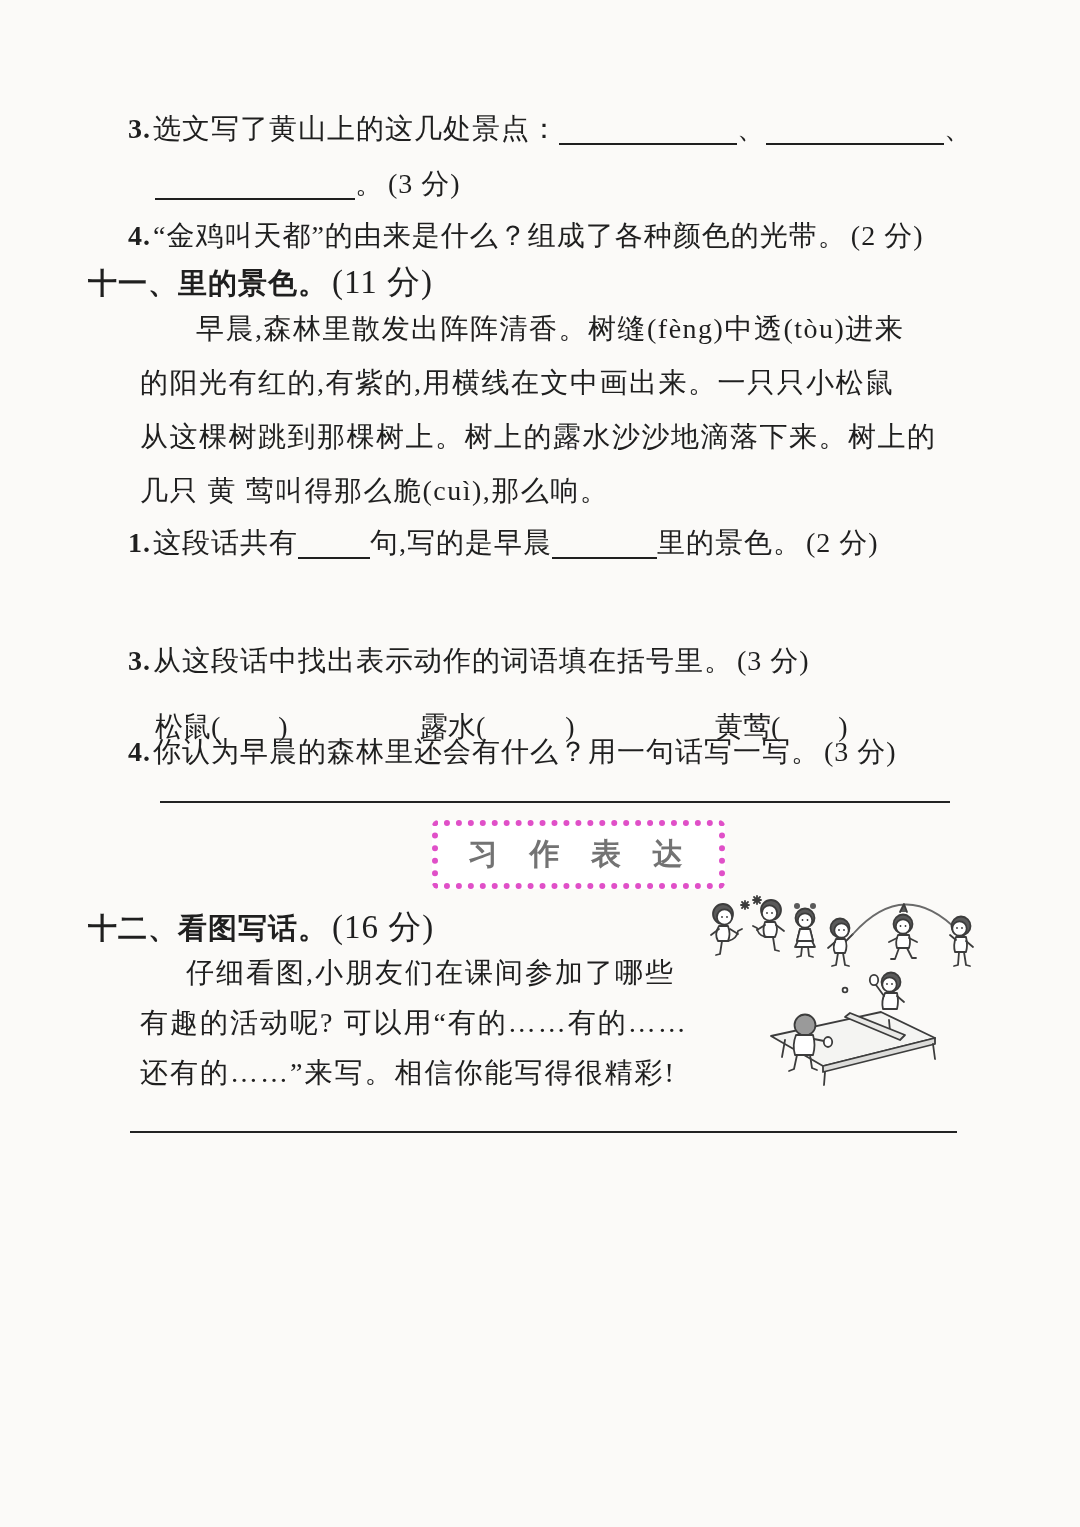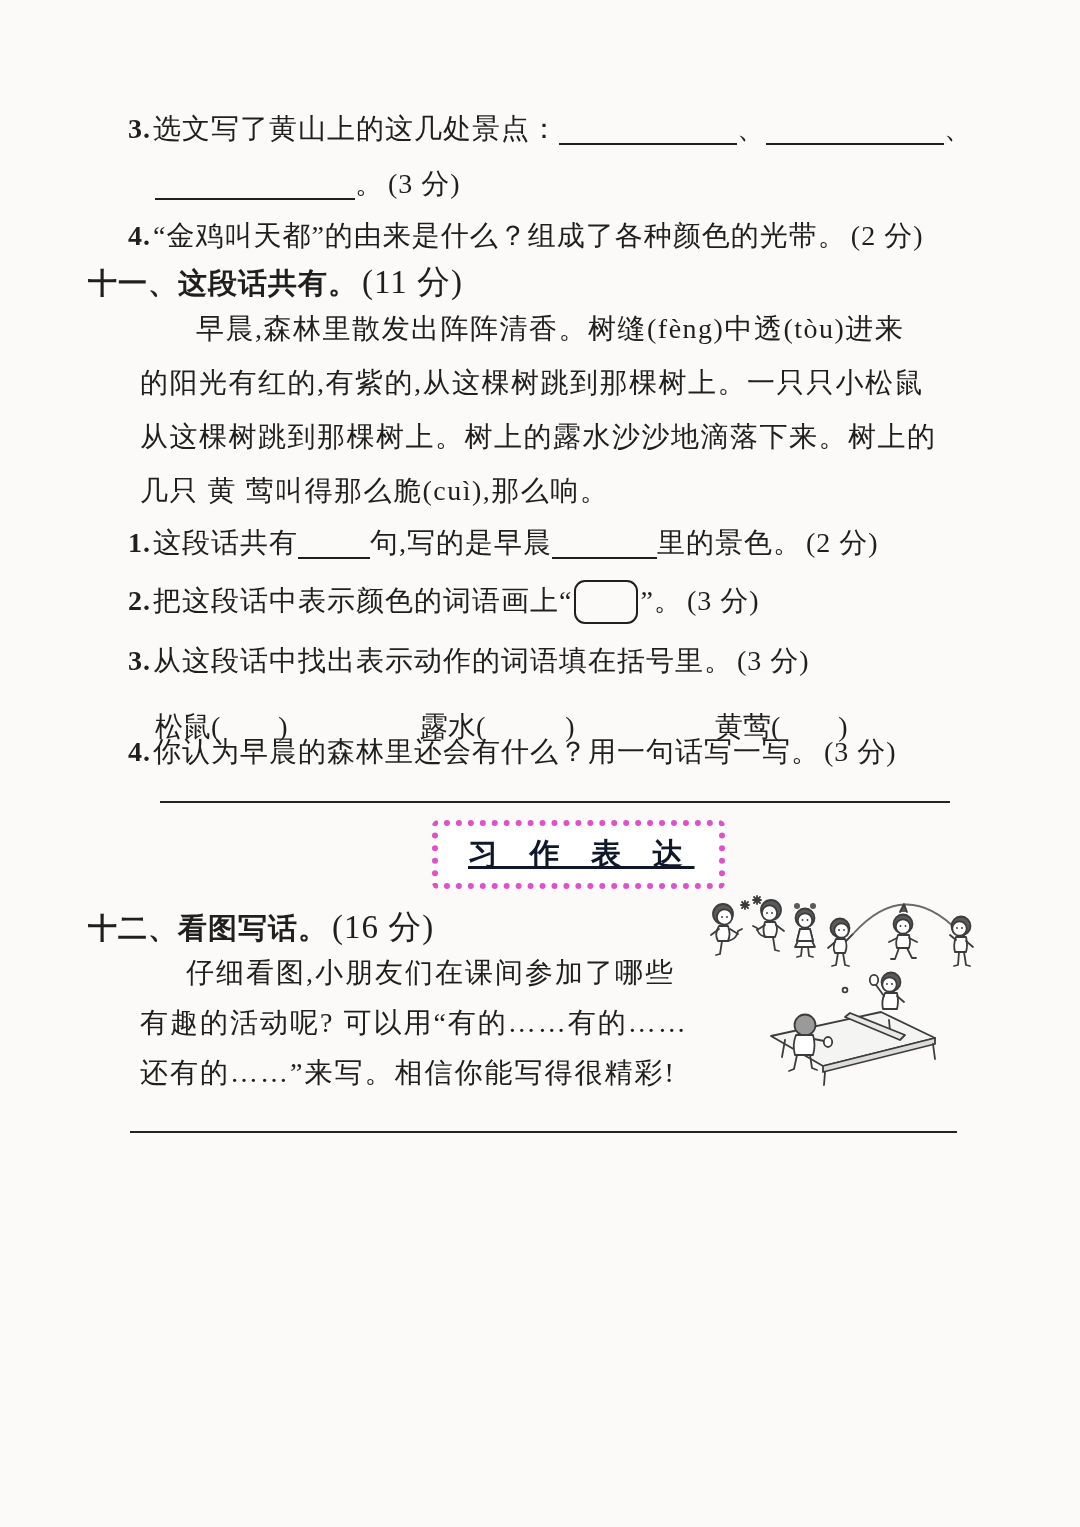--- a/index.html
+++ b/index.html
@@ -26,21 +26,21 @@
   .pgap{display:inline-block;}
   .rule{border-top:2.5px solid #232323;height:0;}
   .banner{
     position:absolute;left:432px;top:820px;
     border:6px dotted #e050c8;border-radius:6px;
     background:#ffffff;padding:8px 24px;
   }
   .banner-title{
     font-weight:bold;font-size:30px;letter-spacing:12px;
     font-family:"Liberation Serif","DejaVu Serif",serif;
-    color:#0f172a;white-space:nowrap;padding-left:6px;text-decoration:underline;
+    color:#737373;white-space:nowrap;padding-left:6px;
   }
   .para12 div{height:50px;line-height:50px;font-size:28px;letter-spacing:2px;white-space:nowrap;}
   .para12 .indent{padding-left:46px;}
   .writing-line{position:absolute;left:130px;width:827px;border-top:2.5px solid #232323;height:0;}
   .pagenum{position:absolute;left:0;top:1462px;width:100%;text-align:center;font-size:30px;color:#222;}
 </style>
 </head>
 <body>
 
 <div class="page">
@@ -49,37 +49,34 @@
     <span class="qnum">3.</span><span>选文写了黄山上的这几处景点：</span><span class="blank w178"></span><span>、</span><span class="blank w178"></span><span>、</span>
   </div>
   <div class="abs qline" style="left:155px;top:165px;">
     <span class="blank w200"></span><span>。</span><span class="score">(3 分)</span>
   </div>
   <div class="abs qline" style="left:128px;top:217px;">
     <span class="qnum">4.</span><span>“金鸡叫天都”的由来是什么？组成了各种颜色的光带。</span><span class="score">(2 分)</span>
   </div>
 
   <div class="abs heading" style="left:88px;top:260px;">
-    <span>十一、这段话共有。</span><span class="score">(11 分)</span>
+    <span>十一、里的景色。</span><span class="score">(11 分)</span>
   </div>
 
   <div class="abs passage" style="left:140px;top:302px;">
     <div class="indent">早晨,森林里散发出阵阵清香。树缝(fèng)中透(tòu)进来</div>
-    <div>的阳光有红的,有紫的,从这棵树跳到那棵树上。一只只小松鼠</div>
+    <div>的阳光有红的,有紫的,用横线在文中画出来。一只只小松鼠</div>
     <div>从这棵树跳到那棵树上。树上的露水沙沙地滴落下来。树上的</div>
     <div>几只 黄 莺叫得那么脆(cuì),那么响。</div>
   </div>
 
   <div class="abs qline" style="left:128px;top:524px;">
     <span class="qnum">1.</span><span>这段话共有</span><span class="blank w70"></span><span>句,写的是早晨</span><span class="blank w105"></span><span>里的景色。</span><span class="score">(2 分)</span>
   </div>
 
-  <div class="abs qline" style="left:128px;top:580px;">
-    <span class="qnum">2.</span><span>把这段话中表示颜色的词语画上“</span><span class="wordbox"></span><span>”。</span><span class="score">(3 分)</span>
-  </div>
 
   <div class="abs qline" style="left:128px;top:642px;">
     <span class="qnum">3.</span><span>从这段话中找出表示动作的词语填在括号里。</span><span class="score">(3 分)</span>
   </div>
   <div class="abs" style="left:155px;top:708px;width:820px;height:40px;">
     <span class="pitem abs" style="left:0;">
       <span>松鼠</span><span>(</span><span class="pgap" style="width:58px;"></span><span>)</span>
     </span>
     <span class="pitem abs" style="left:265px;">
       <span>露水</span><span>(</span><span class="pgap" style="width:80px;"></span><span>)</span>

